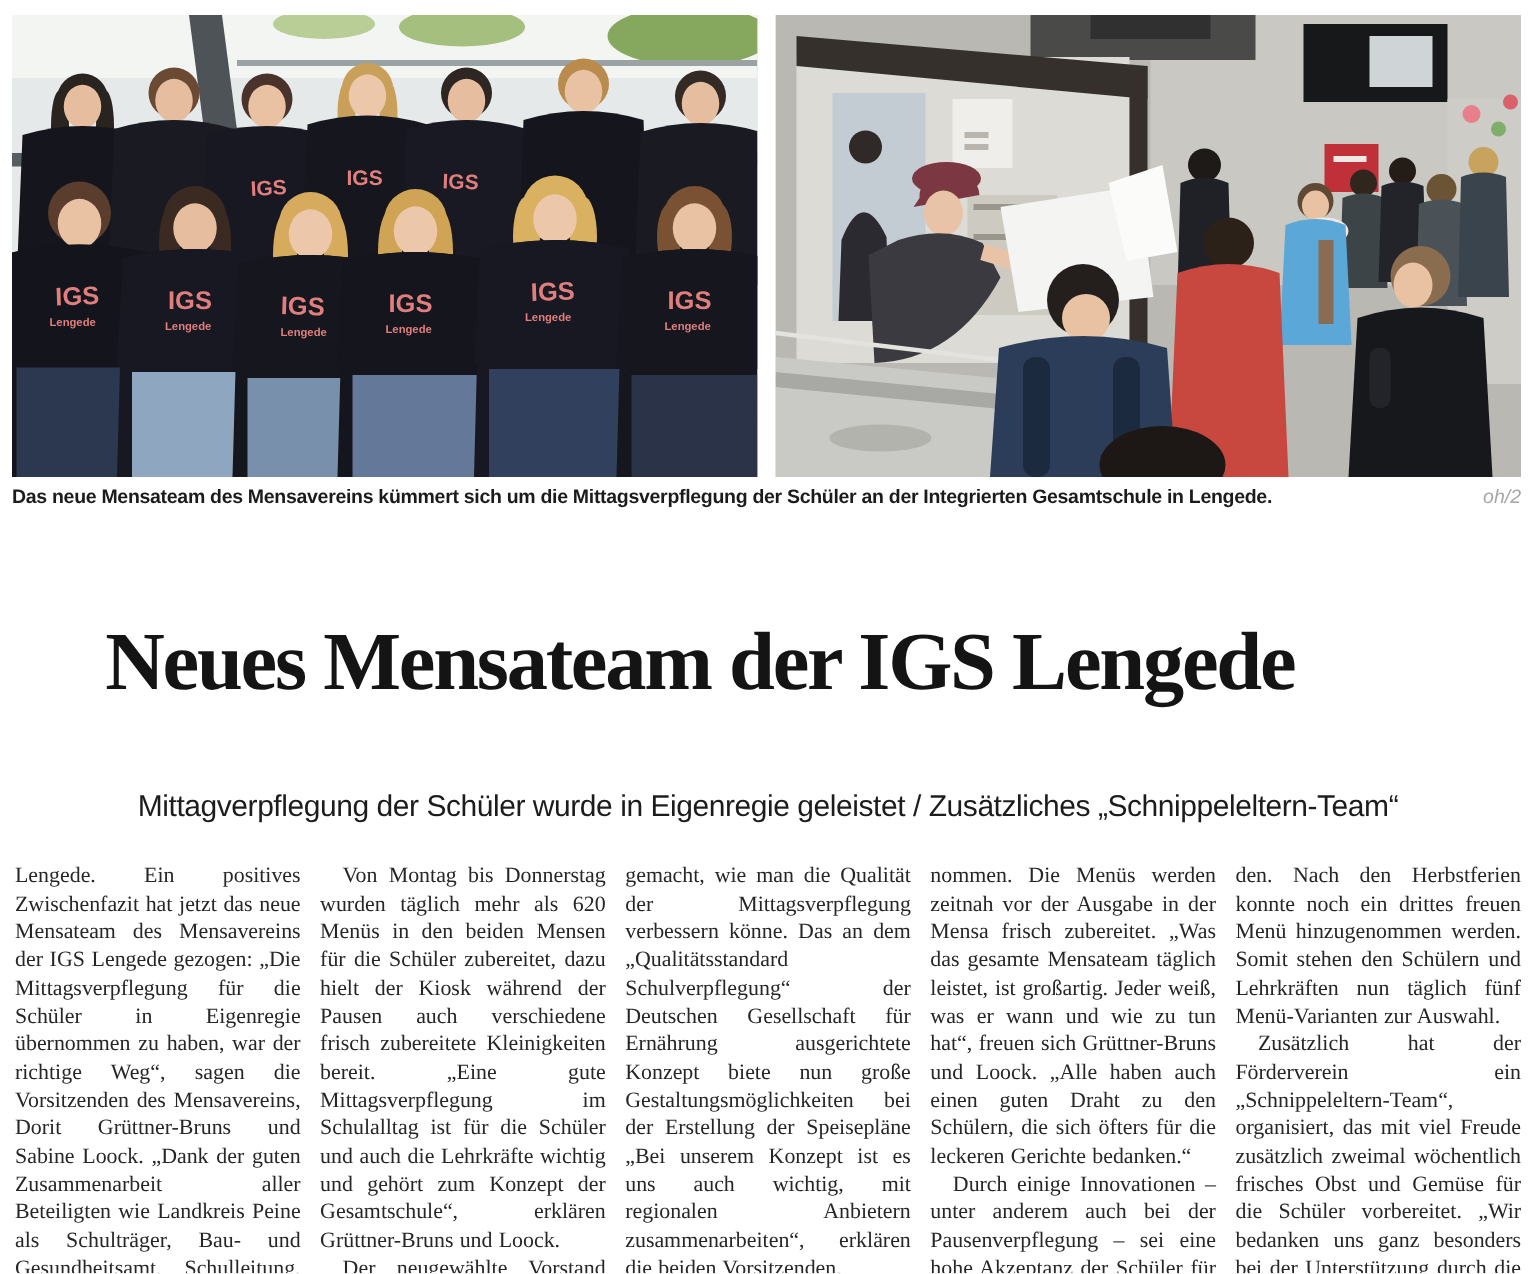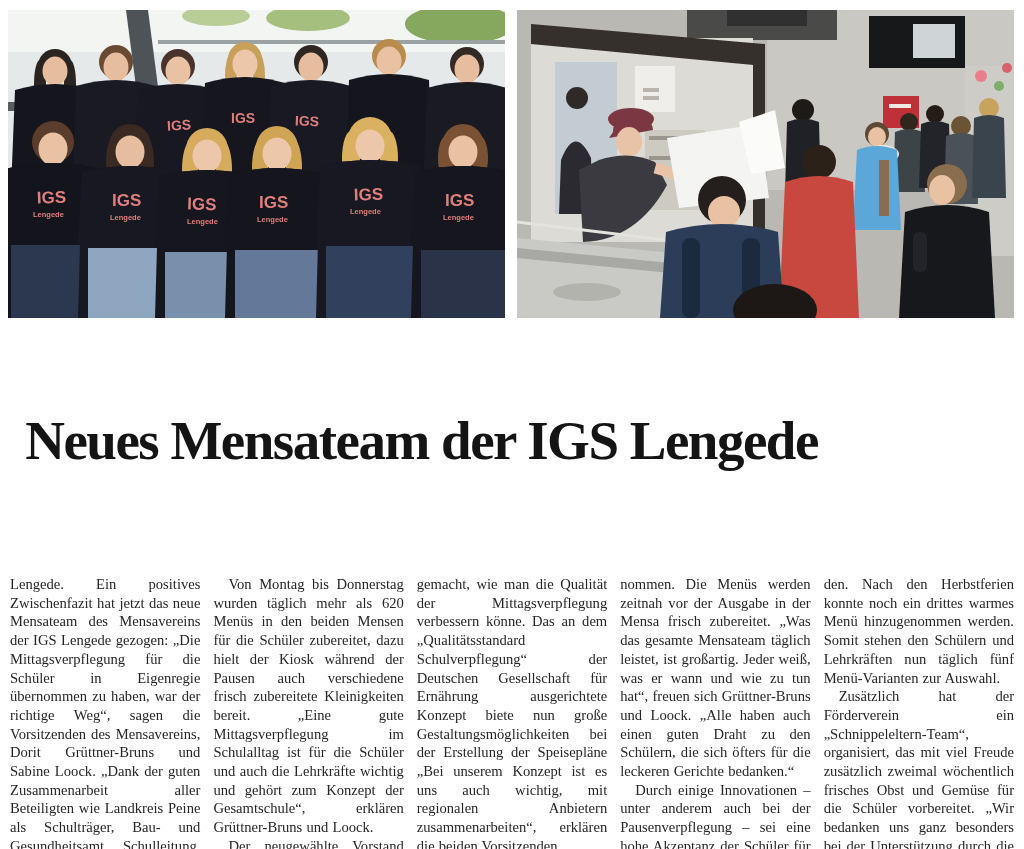--- a/index.html
+++ b/index.html
@@ -11,21 +11,21 @@
   .photo svg{display:block;width:497px;height:308px;}
   
   .caption-row{position:absolute;top:323px;left:8px;width:1006px;display:flex;
                justify-content:space-between;align-items:baseline;
                font-family:"Liberation Sans",sans-serif;}
   .caption-text{font-size:13px;font-weight:bold;color:#1b1b1b;letter-spacing:-0.2px;}
   .caption-credit{font-size:13px;font-style:italic;color:#a6a6a6;font-weight:normal;}
   
   .headline{position:absolute;top:370px;left:0;width:843px;text-align:center;
             font-family:"Liberation Serif",serif;font-weight:bold;color:#141414;
-            font-size:55px;line-height:67px;letter-spacing:-1.5px;}
+            font-size:55px;line-height:67px;letter-spacing:-1.5px;padding-left:45px;}
   .subhead{position:absolute;top:527px;left:0;width:1024px;text-align:center;
            font-family:"Liberation Sans",sans-serif;font-size:20px;color:#1c1c1c;
            letter-spacing:-0.3px;}
   
   .columns{position:absolute;top:575px;left:10px;width:1004px;height:274px;
            display:flex;gap:13px;overflow:hidden;}
   .col{flex:1 1 0;min-width:0;}
   .col p{margin:0;font-size:14.6px;line-height:18.7px;text-align:justify;
          color:#262626;hyphens:auto;-webkit-hyphens:auto;word-spacing:0.5px;}
   .col p.indent{text-indent:15px;}
@@ -266,40 +266,45 @@
           <ellipse cx="2" cy="10" rx="16" ry="16" fill="#e9c2a4"></ellipse>
           <path d="M-56,30 Q0,14 56,30 L62,116 -62,116 Z" fill="#2c3d5a"></path>
           <rect x="-40" y="36" width="18" height="80" rx="8" fill="#1c2a40"></rect>
           <rect x="20" y="36" width="18" height="80" rx="8" fill="#1c2a40"></rect>
         </g>
         <ellipse cx="258" cy="300" rx="42" ry="26" fill="#1d1815"></ellipse>
       </svg>
     </div>
   </div>
 
+  <div class="caption-row">
+    <span class="caption-text">Das neue Mensateam des Mensavereins kümmert sich um die Mittagsverpflegung der Schüler an der Integrierten Gesamtschule in Lengede.</span>
+    <span class="caption-credit">oh/2</span>
+  </div>
 
   <h1 class="headline">
     <span>Neues Mensateam der IGS Lengede</span><br>
   </h1>
+  <div class="subhead">Mittagverpflegung der Schüler wurde in Eigenregie geleistet / Zusätzliches „Schnippeleltern-Team“</div>
 
   <div class="columns">
     <div class="col">
       <p><span class="lead-in">Lengede.</span> <span>Ein positives Zwischenfazit hat jetzt das neue Mensateam des Mensavereins der IGS Lengede gezogen: „Die Mittagsverpflegung für die Schüler in Eigenregie übernommen zu haben, war der richtige Weg“, sagen die Vorsitzenden des Mensavereins, Dorit Grüttner-Bruns und Sabine Loock. „Dank der guten Zusammenarbeit aller Beteiligten wie Landkreis Peine als Schulträger, Bau- und Gesundheitsamt, Schulleitung, Sekretariat und Lehrkräfte ist der Start nach den Sommerferien gut gelungen.“</span></p>
     </div>
     <div class="col">
       <p class="indent">Von Montag bis Donnerstag wurden täglich mehr als 620 Menüs in den beiden Mensen für die Schüler zubereitet, dazu hielt der Kiosk während der Pausen auch verschiedene frisch zubereitete Kleinigkeiten bereit. „Eine gute Mittagsverpflegung im Schulalltag ist für die Schüler und auch die Lehrkräfte wichtig und gehört zum Konzept der Gesamtschule“, erklären Grüttner-Bruns und Loock.</p>
       <p class="indent">Der neugewählte Vorstand des Mensavereins hatte sich zu Beginn des Jahres bereits Gedanken</p>
     </div>
     <div class="col">
       <p>gemacht, wie man die Qualität der Mittagsverpflegung verbessern könne. Das an dem „Qualitätsstandard Schulverpflegung“ der Deutschen Gesellschaft für Ernährung ausgerichtete Konzept biete nun große Gestaltungsmöglichkeiten bei der Erstellung der Speisepläne „Bei unserem Konzept ist es uns auch wichtig, mit regionalen Anbietern zusammenarbeiten“, erklären die beiden Vorsitzenden.</p>
 
     </div>
     <div class="col">
       <p>nommen. Die Menüs werden zeitnah vor der Ausgabe in der Mensa frisch zubereitet. „Was das gesamte Mensateam täglich leistet, ist großartig. Jeder weiß, was er wann und wie zu tun hat“, freuen sich Grüttner-Bruns und Loock. „Alle haben auch einen guten Draht zu den Schülern, die sich öfters für die leckeren Gerichte bedanken.“</p>
       <p class="indent">Durch einige Innovationen – unter anderem auch bei der Pausenverpflegung – sei eine hohe Akzeptanz der Schüler für die Mensaverpflegung erreicht wor-</p>
     </div>
     <div class="col">
-      <p>den. Nach den Herbstferien konnte noch ein drittes warmes Menü hinzugenommen werden. Somit stehen den Schülern und Lehrkräften nun täglich fünf Menü-Varianten zur Auswahl.</p>
+      <p>den. Nach den Herbstferien konnte noch ein drittes freuen Menü hinzugenommen werden. Somit stehen den Schülern und Lehrkräften nun täglich fünf Menü-Varianten zur Auswahl.</p>
       <p class="indent last-par"><span>Zusätzlich hat der Förderverein ein „Schnippeleltern-Team“, organisiert, das mit viel Freude zusätzlich zweimal wöchentlich frisches Obst und Gemüse für die Schüler vorbereitet. „Wir bedanken uns ganz besonders bei der Unterstützung durch die Eltern“, sagen Grüttner-Bruns und Loock zum Abschluss.</span></p>
     </div>
   </div>
 
 </div>
 
 </body></html>

